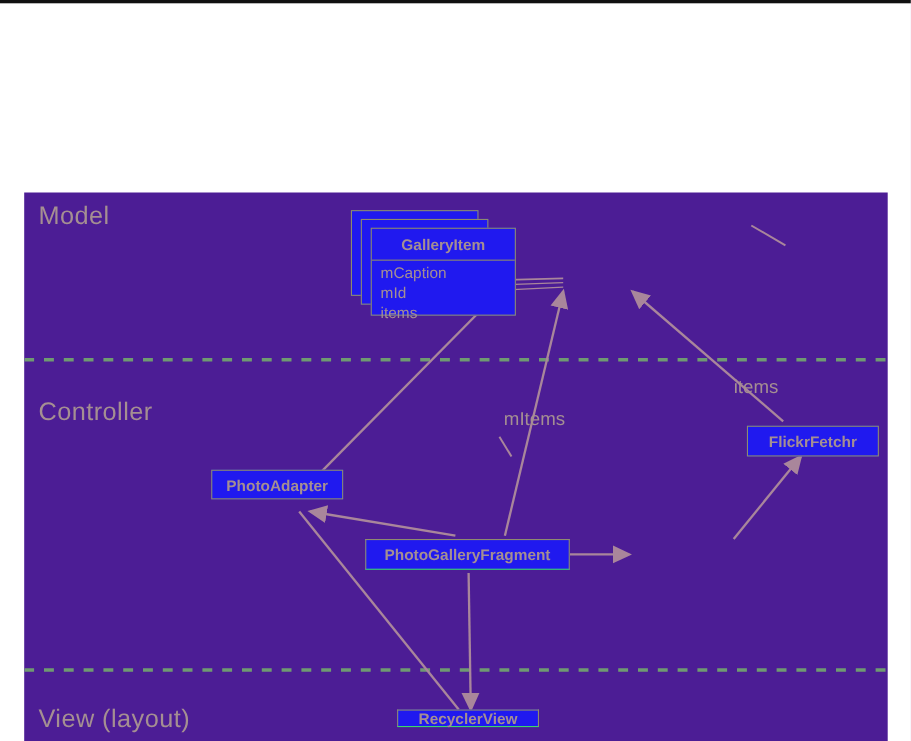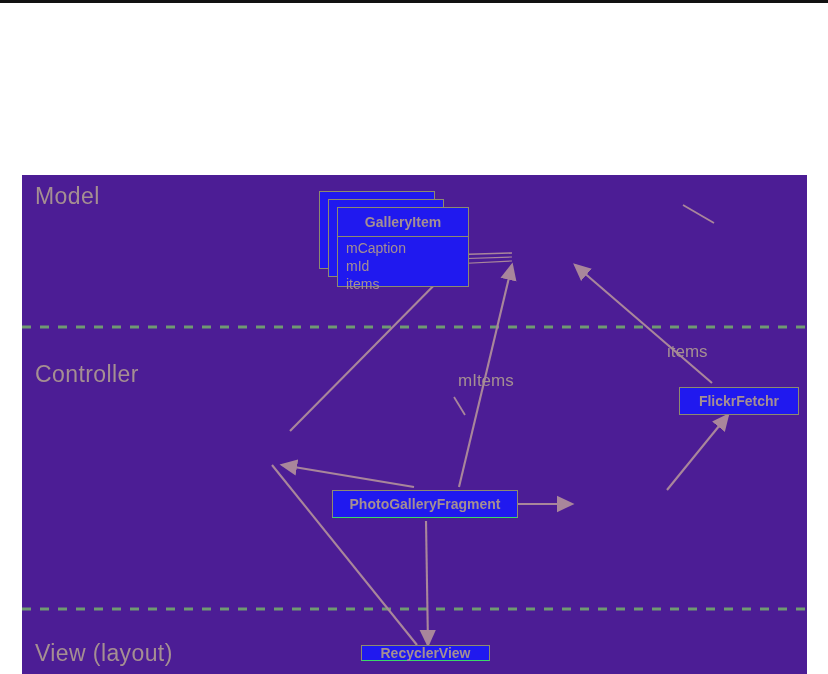--- a/index.html
+++ b/index.html
@@ -176,20 +176,21 @@
   <div id="galleryitem-box" style="left:315px; top:32px; width:132px; height:80px;">
     <div class="gi-title">GalleryItem</div>
     <div class="gi-fields">
       <div class="gi-field">mCaption</div>
       <div class="gi-field">mId</div>
       <div class="gi-field">items</div>
     </div>
   </div>
 
 
+  <div class="box" style="left:170px; top:252px; width:120px; height:27px;">PhotoAdapter</div>
 
   <div class="box accented" style="left:310px; top:315px; width:186px; height:28px;text-align:center;">PhotoGalleryFragment</div>
 
 
   <div class="box" style="left:657px; top:212px; width:120px; height:28px;">FlickrFetchr</div>
 
   <div class="box accented" style="left:339px; top:470px; width:129px; height:16px;">RecyclerView</div>
 
 </div>
 

